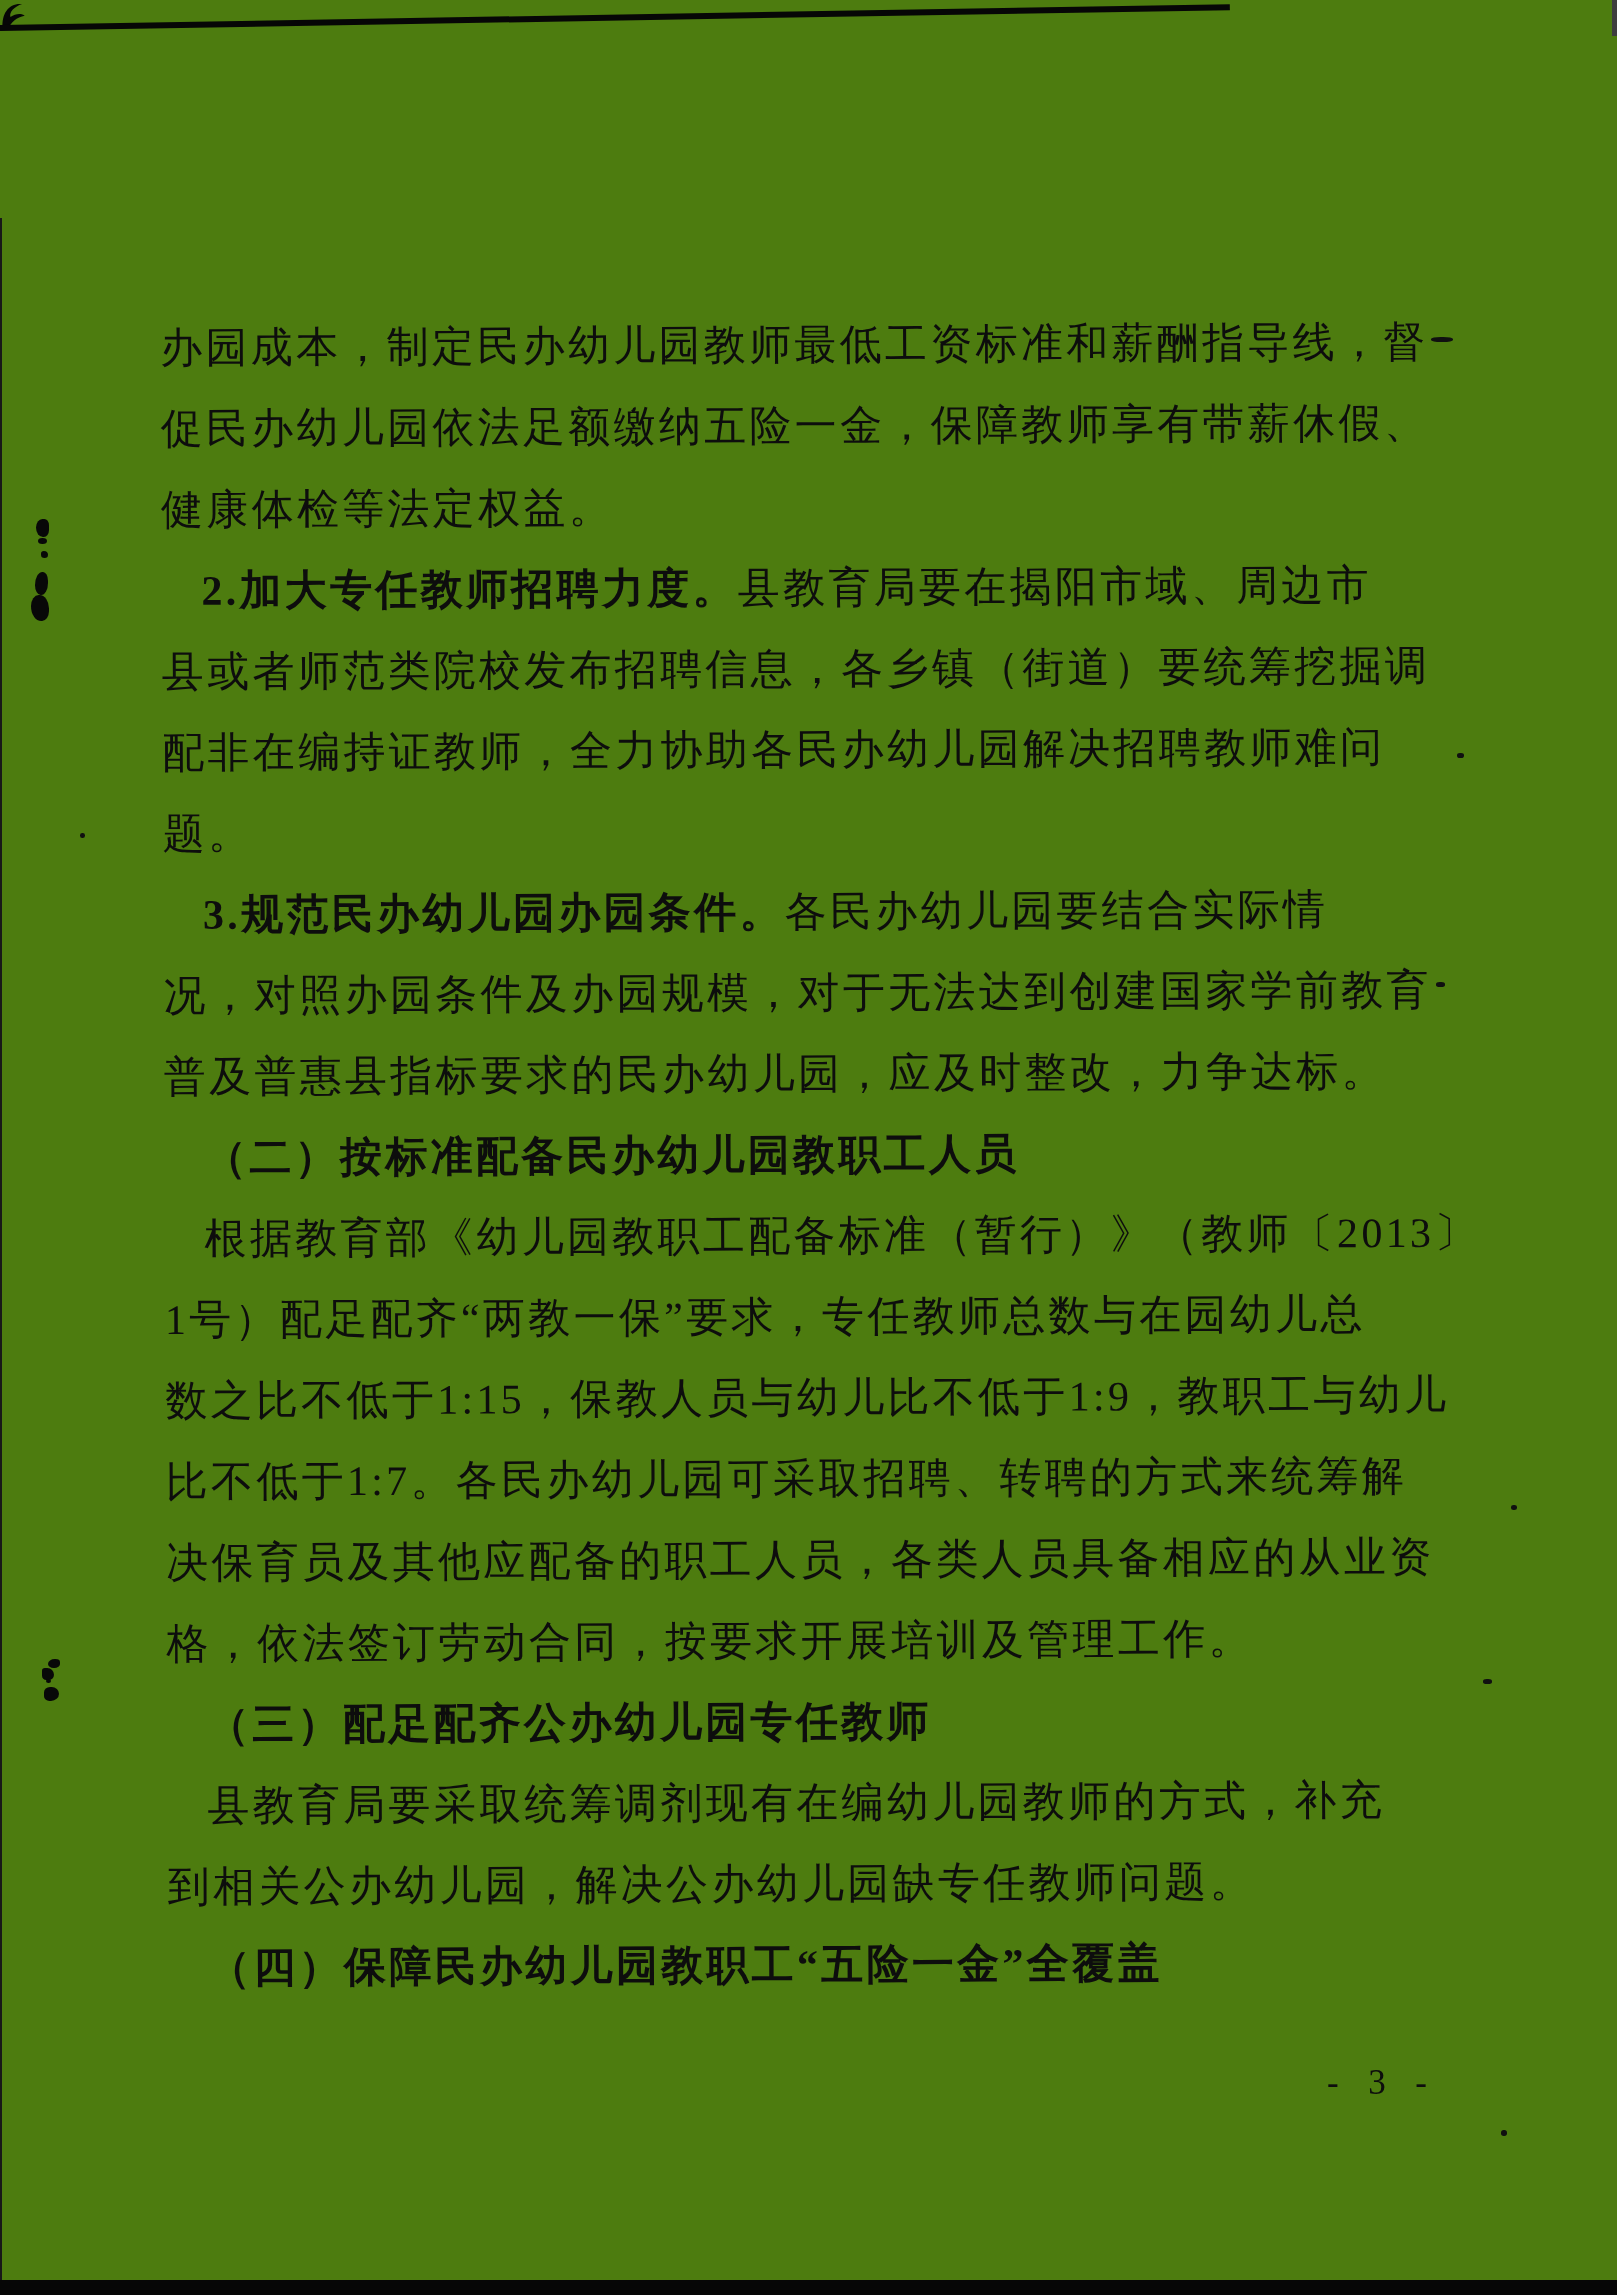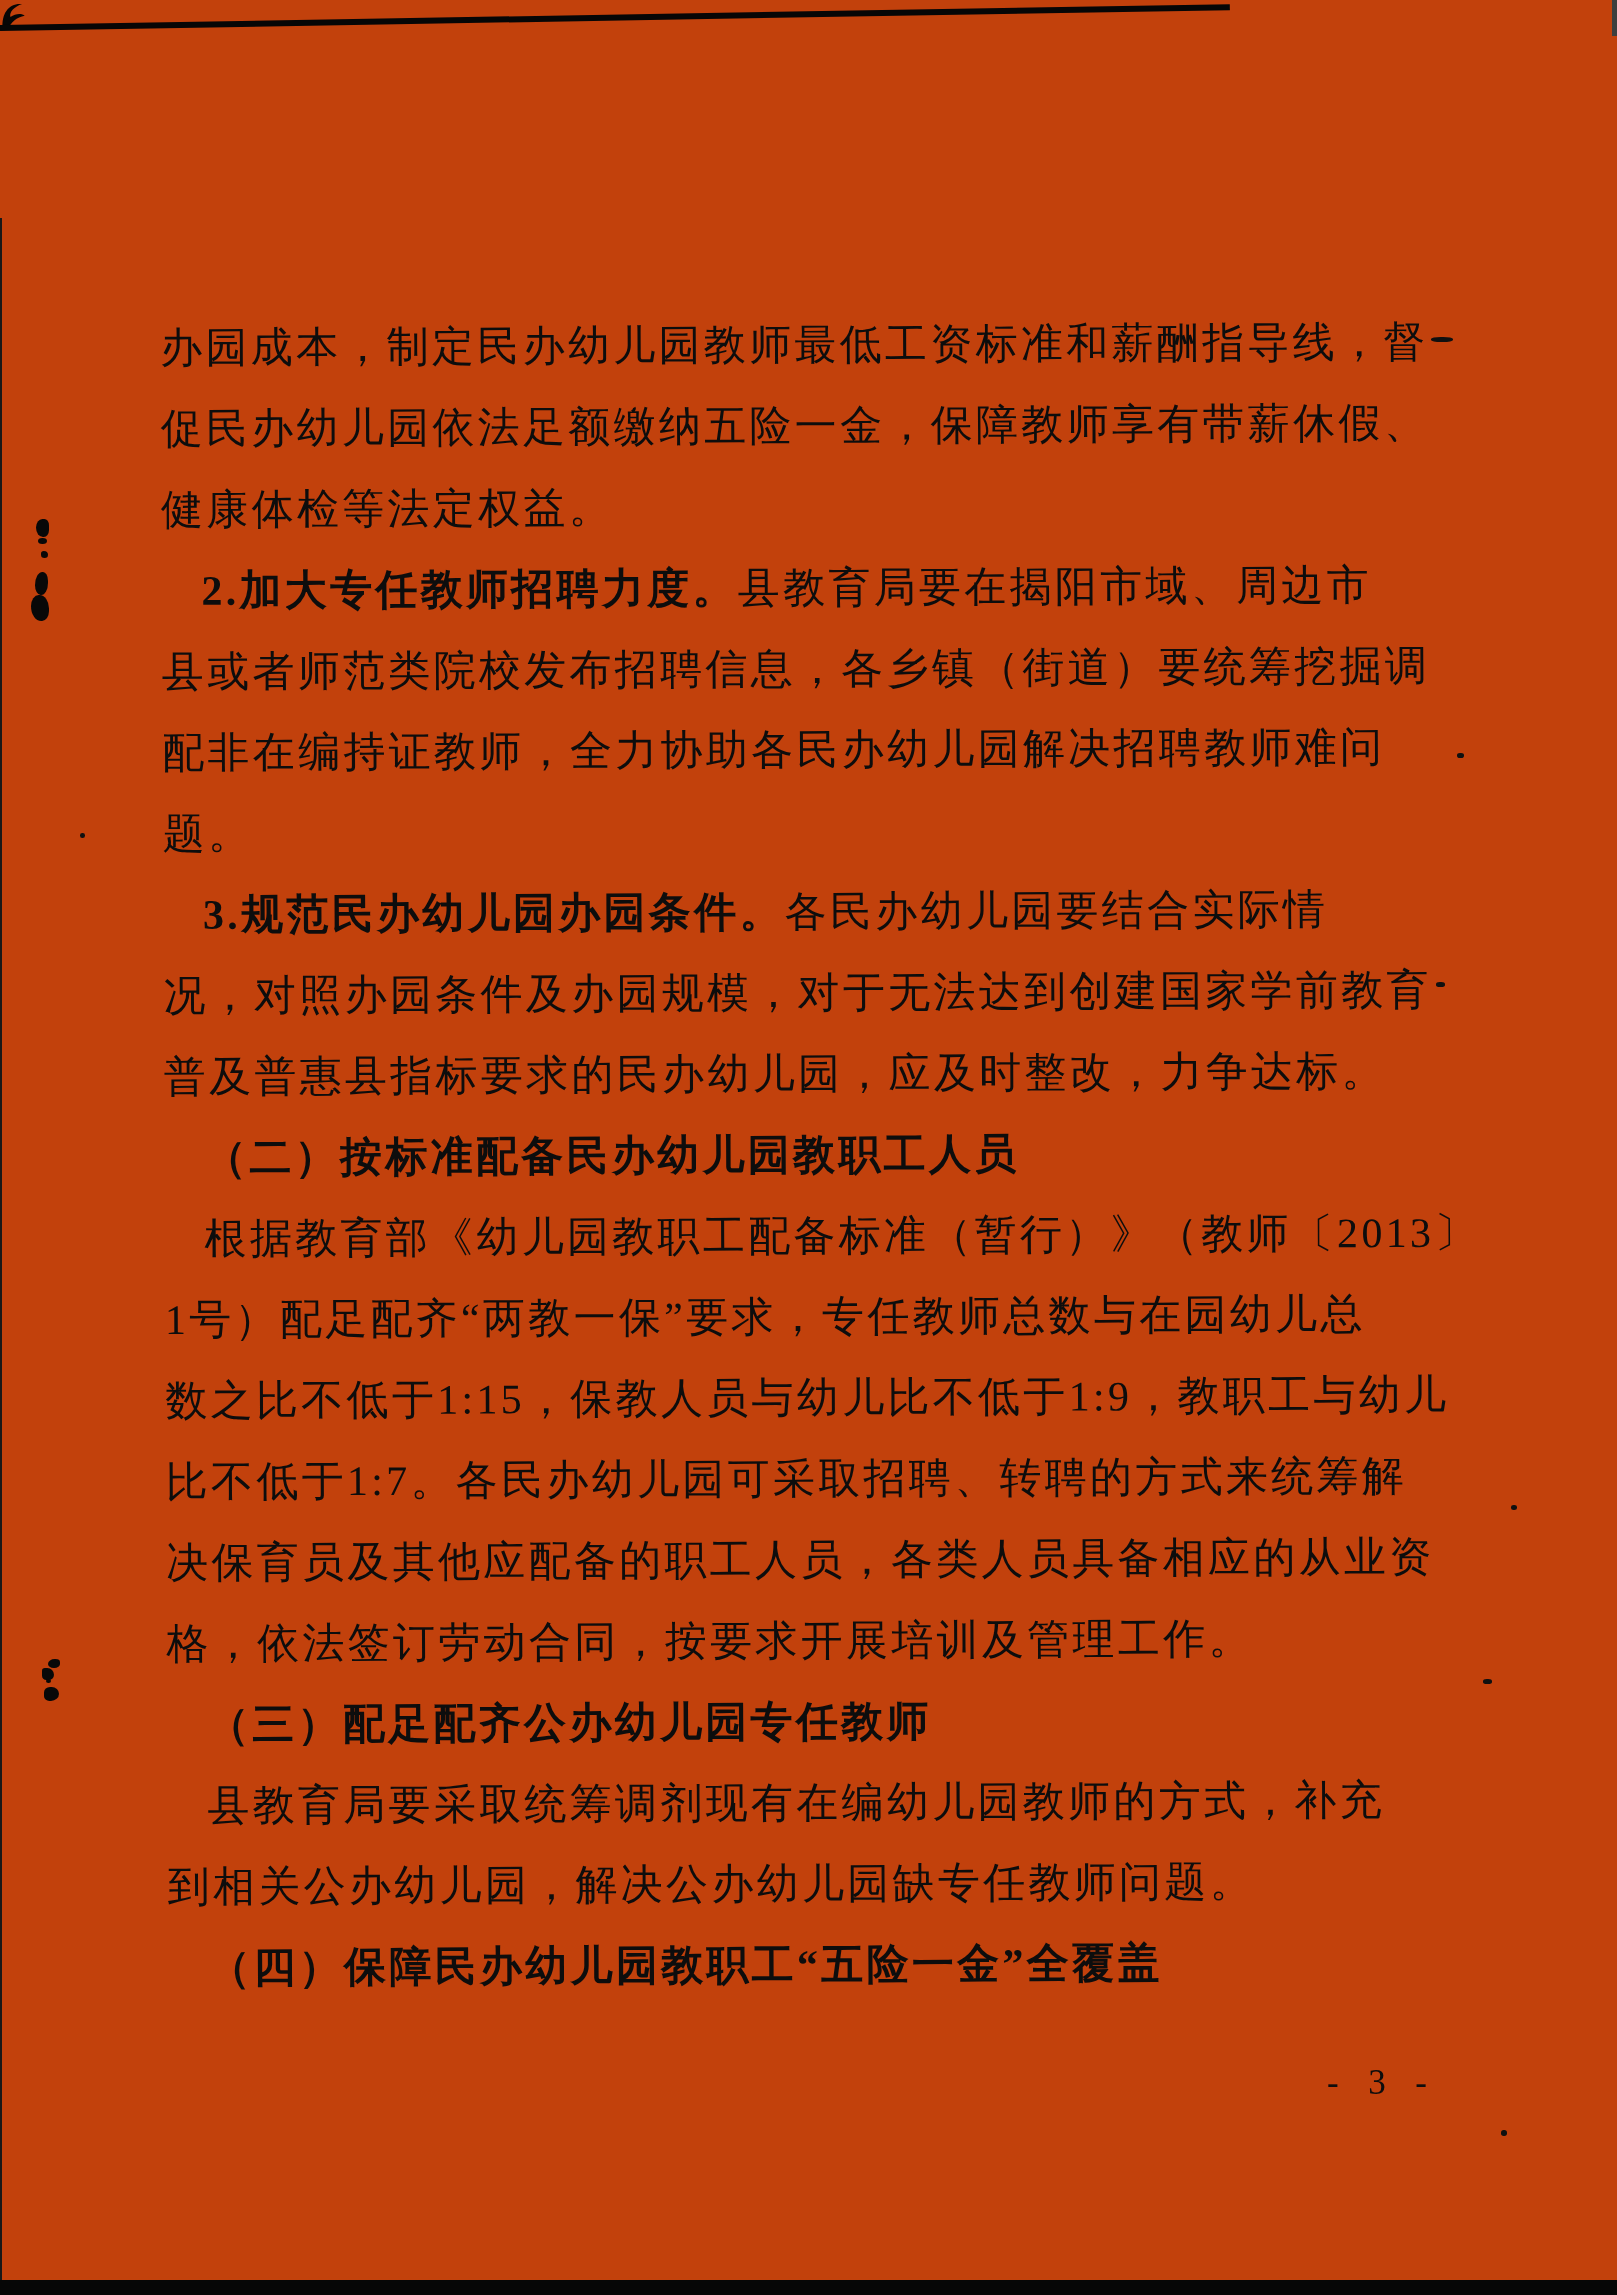--- a/index.html
+++ b/index.html
@@ -4,21 +4,21 @@
 <style>
   html, body {
     margin: 0;
     padding: 0;
     background: #ffffff;
   }
   .page {
     position: relative;
     width: 1618px;
     height: 2295px;
-    background: #c2410c;
+    background: #4d7c0f;
     overflow: hidden;
     font-family: "Liberation Serif", "DejaVu Serif", serif;
     color: #0d0d0d;
   }
   
   .textblock {
     position: absolute;
     left: 160px;
     top: 308px;
     transform: rotate(-0.28deg);

